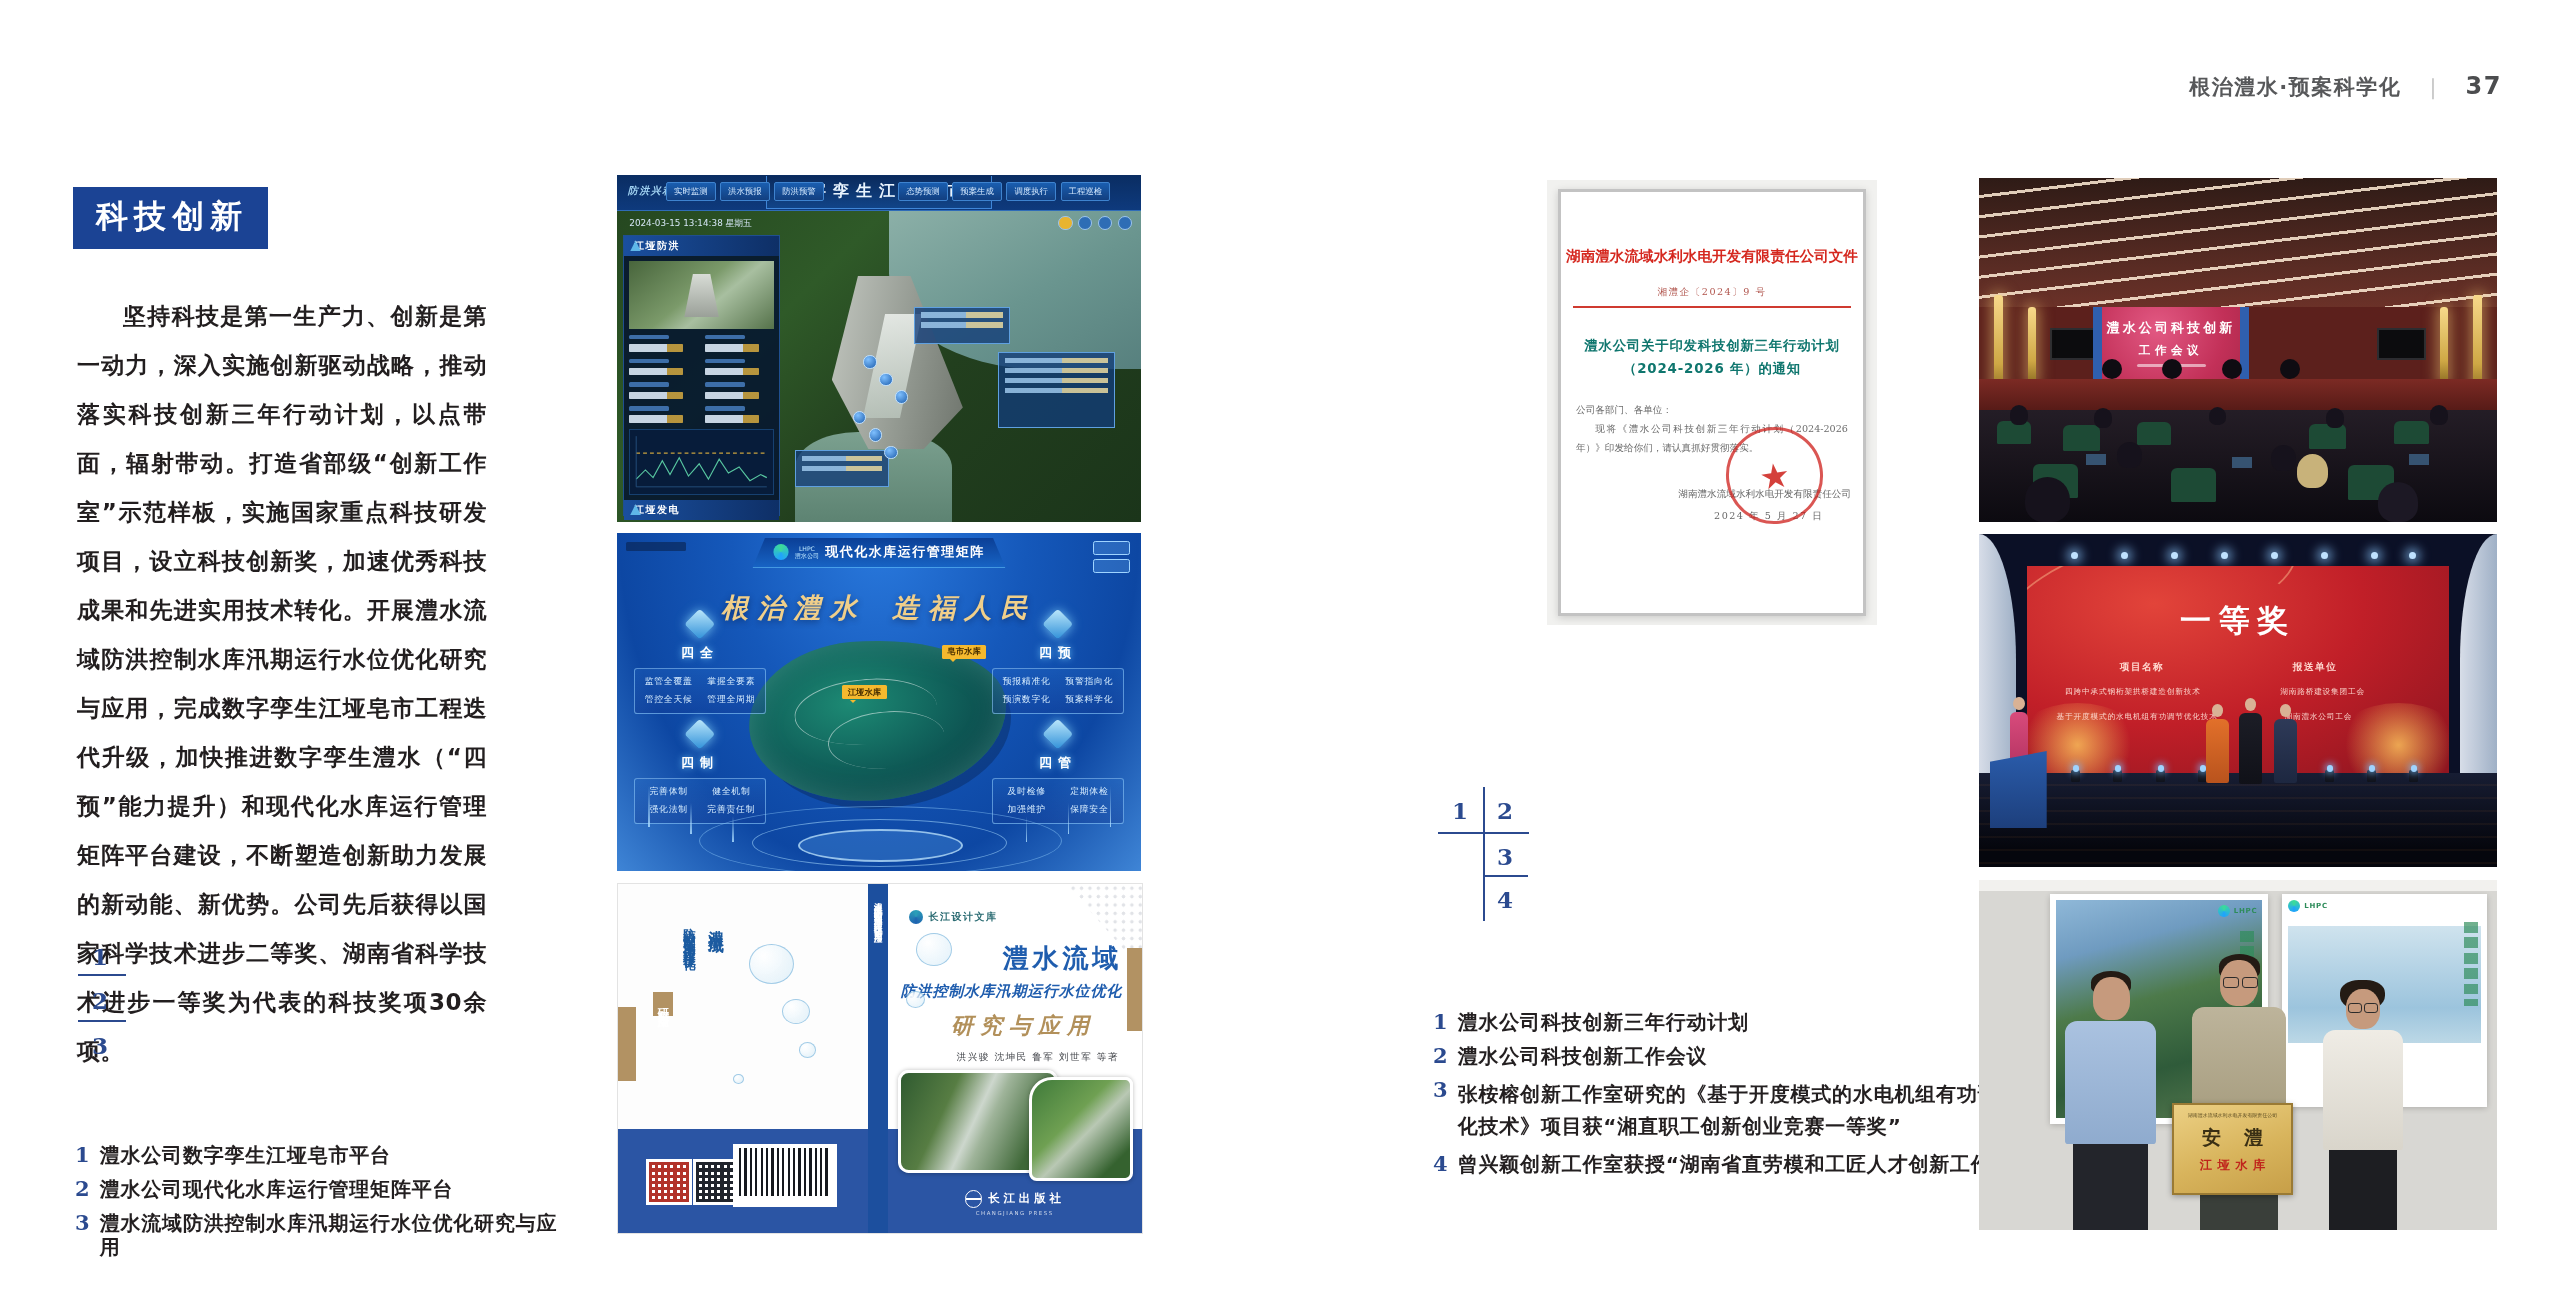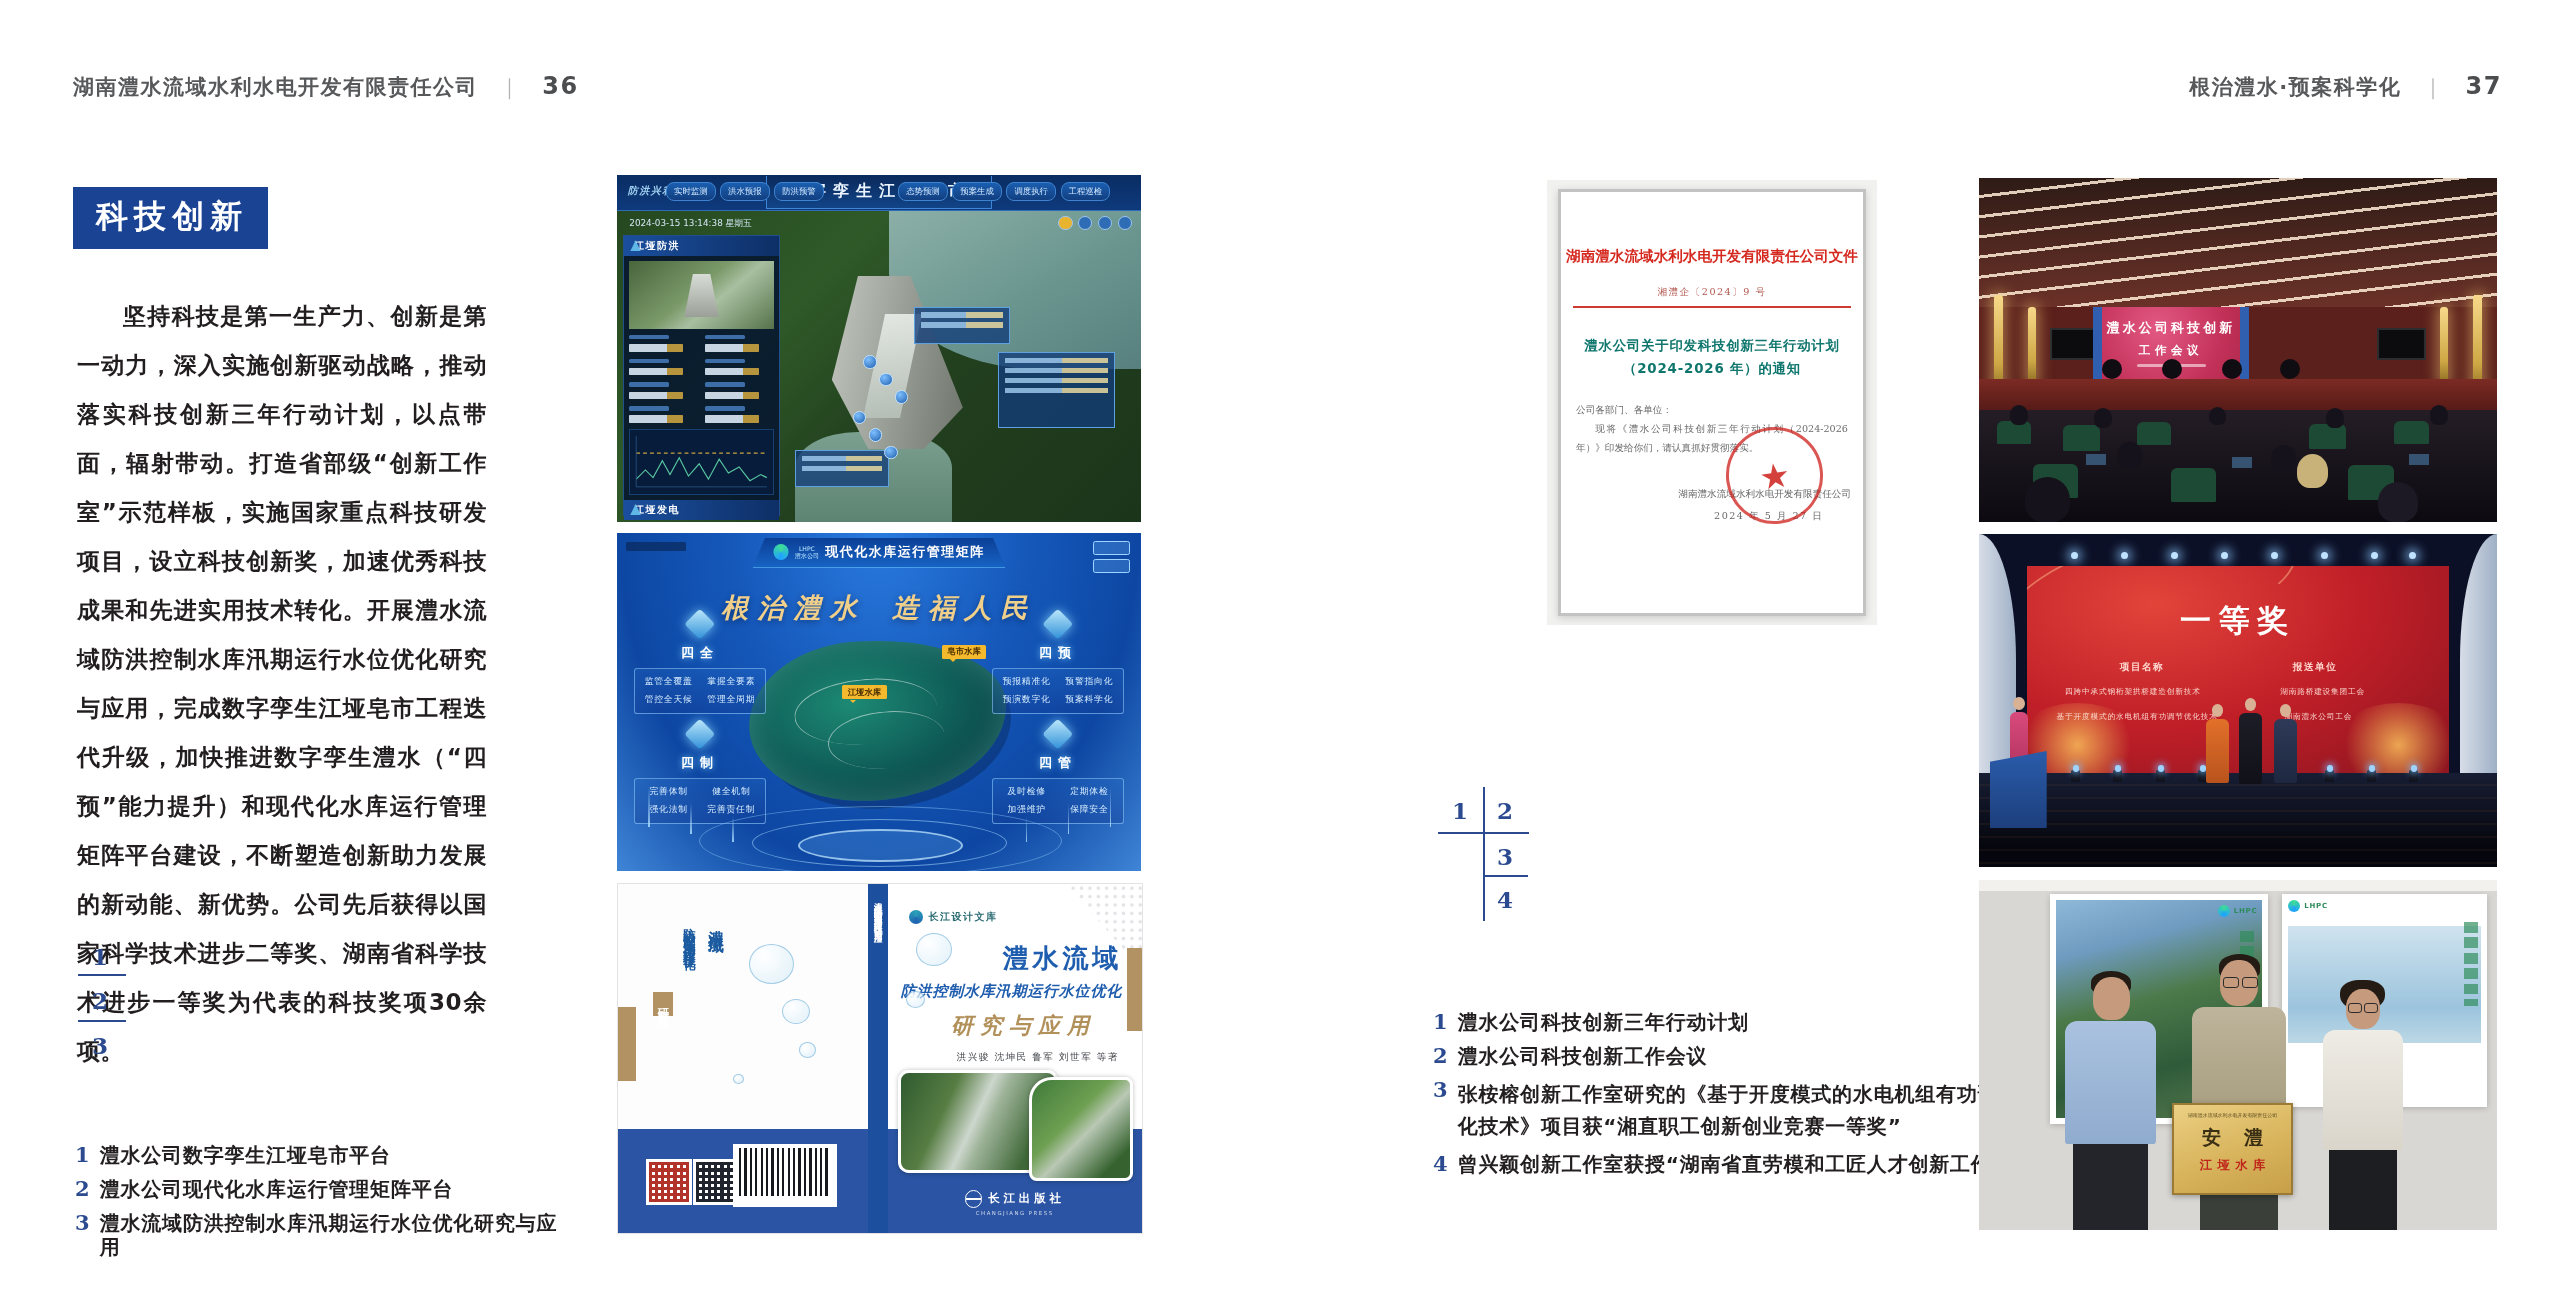--- a/index.html
+++ b/index.html
@@ -35,21 +35,21 @@
            background:linear-gradient(100deg,#c2c6bf,#949a92 55%,#6f756d);
            clip-path:polygon(20% 0,60% 0,100% 76%,70% 100%,28% 100%,0 60%);}
   .f1 .spill{position:absolute;left:49%;top:40%;width:7%;height:30%;background:linear-gradient(#eef2ee,#b9c4bb);opacity:.85;transform:skewX(-12deg);}
   .f1 .topbar{position:absolute;left:0;top:0;right:0;height:35px;background:linear-gradient(#0a2d62,#0e3a7d);
               display:flex;align-items:center;justify-content:center;border-bottom:0.8px solid #2f6cb8;}
   .f1 .title-plate{background:linear-gradient(#0a2a5c,#114488);border:0.8px solid #3f86d8;border-top:none;
               padding:4.6px 20px 6.1px;color:#eaf5ff;font-size:16px;font-weight:700;letter-spacing:7px;}
   .f1 .tabs{position:absolute;top:7px;display:flex;gap:4.6px;}
   .f1 .tabs.l{left:49px;} .f1 .tabs.r{right:31px;}
   .f1 .tab{background:linear-gradient(#1a5eb0,#123f80);border:0.8px solid #3e83cf;color:#d6eaff;
-           font-size:8.4px;padding:3.1px 7px;border-radius:8px;white-space:nowrap;}
+           font-size:8.4px;padding:3.1px 7px;border-radius:2px;white-space:nowrap;}
   .f1 .subtt{position:absolute;left:10.7px;top:9.2px;color:#9fd0f0;font-size:10px;font-style:italic;font-weight:700;letter-spacing:1.5px;}
   .f1 .dt{position:absolute;left:12.3px;top:43px;color:#d5e6f5;font-size:8.8px;}
   .f1 .cicons{position:absolute;right:9.2px;top:41px;display:flex;gap:5.4px;}
   .f1 .cico{width:12.3px;height:12.3px;border-radius:50%;background:#2e6db5;border:0.8px solid #9cc4ef;}
   .f1 .cico.y{background:#e8b430;}
   .f1 .panel{position:absolute;left:6.1px;top:60px;width:155px;bottom:6.1px;background:rgba(6,22,48,.88);
              border:0.8px solid #1f4f8f;}
   .f1 .phd{height:20px;background:linear-gradient(90deg,#1a4f9e,#0e2f66);color:#fff;font-size:10px;
            font-weight:700;line-height:20px;padding-left:10px;position:relative;letter-spacing:1.5px;}
   .f1 .phd::before{content:"";position:absolute;left:6.1px;top:4.6px;width:10.7px;height:10.7px;background:#5fb7e8;
@@ -223,25 +223,20 @@
   .fpl .porg{margin-top:7px;font-size:5.4px;color:#5a4a20;letter-spacing:0;white-space:nowrap;transform:scale(.92);}
   .fpl .pname{margin-top:6.1px;font-size:19px;font-weight:800;color:#3a2f14;letter-spacing:23px;text-indent:23px;
         font-family:"DejaVu Serif","Liberation Serif",serif;}
   .fpl .ptype{margin-top:6.1px;font-size:12.3px;font-weight:800;color:#c0251c;letter-spacing:5.4px;text-indent:5.4px;}
 </style>
 </head>
 <body>
 
 <div id="spread">
 
-  <div class="pg-header" style="left:73px;">
-    <span>湖南澧水流域水利水电开发有限责任公司</span>
-    <span class="div">｜</span>
-    <span class="num">36</span>
-  </div>
 
   <div class="pg-header" style="right:74px;">
     <span>根治澧水·预案科学化</span>
     <span class="div">｜</span>
     <span class="num">37</span>
   </div>
 
   <div class="sec-title">科技创新</div>
   <div class="body-par">坚持科技是第一生产力、创新是第一动力，深入实施创新驱动战略，推动落实科技创新三年行动计划，以点带面，辐射带动。打造省部级“创新工作室”示范样板，实施国家重点科技研发项目，设立科技创新奖，加速优秀科技成果和先进实用技术转化。开展澧水流域防洪控制水库汛期运行水位优化研究与应用，完成数字孪生江垭皂市工程迭代升级，加快推进数字孪生澧水（“四预”能力提升）和现代化水库运行管理矩阵平台建设，不断塑造创新助力发展的新动能、新优势。公司先后获得以国家科学技术进步二等奖、湖南省科学技术进步一等奖为代表的科技奖项30余项。</div>
 

